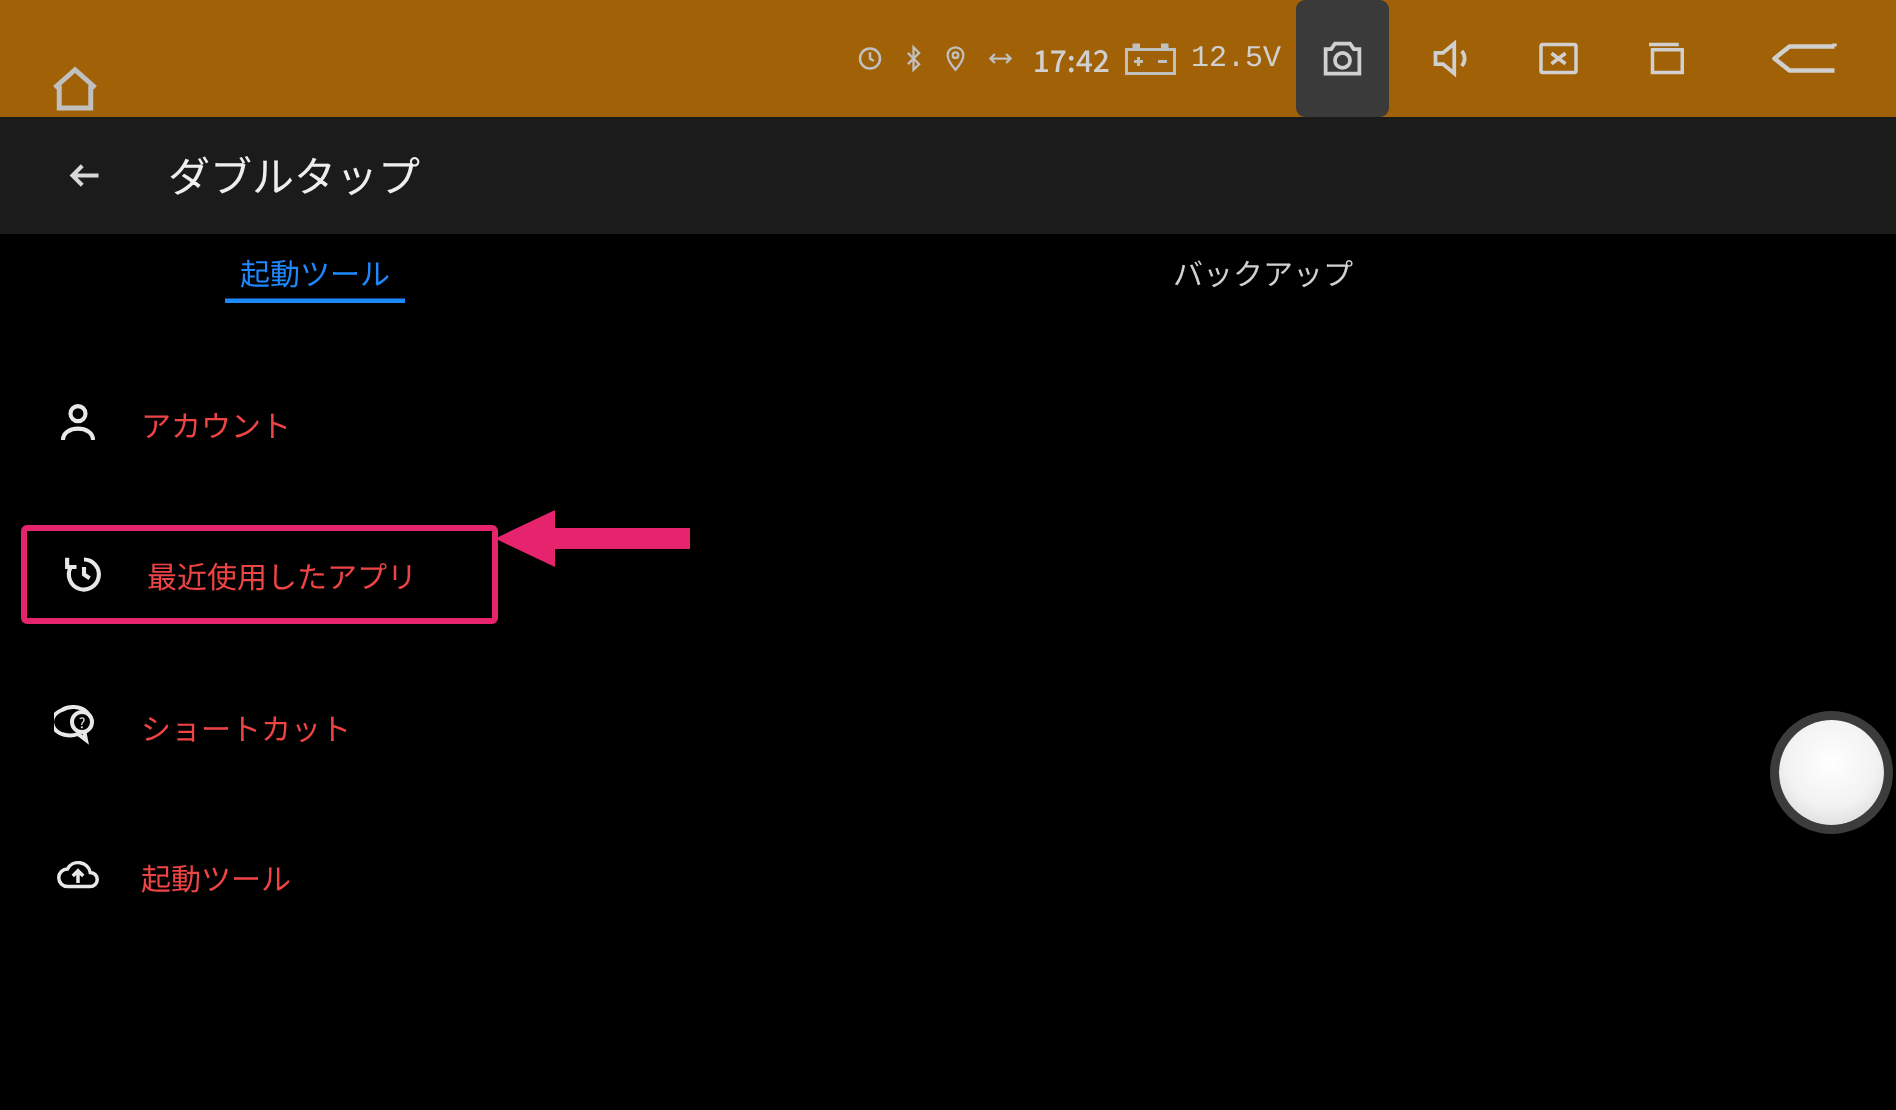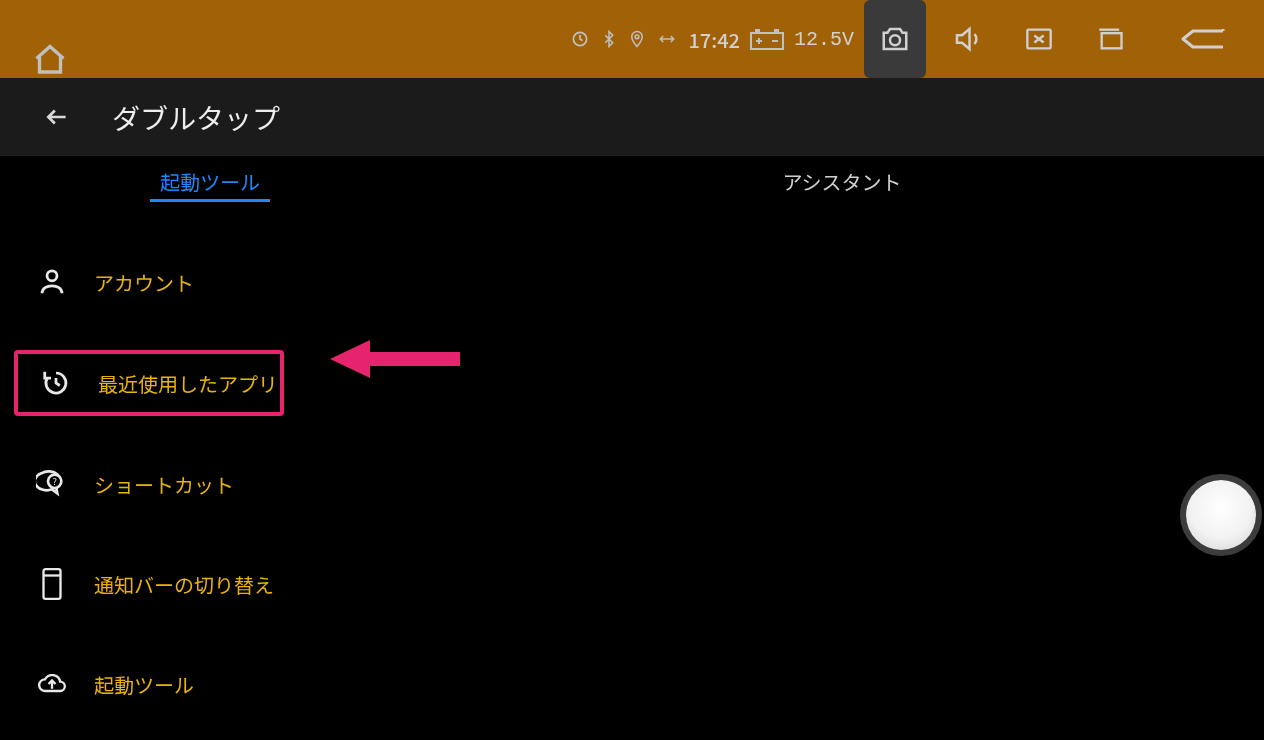--- a/index.html
+++ b/index.html
@@ -103,26 +103,26 @@
   .list-item {
     display: flex;
     align-items: center;
     gap: 22px;
     height: 100px;
     padding-left: 18px;
     cursor: pointer;
   }
   .list-item .label {
     font-size: 20px;
-    color: #eab308;
+    color: #ef4444;
   }
   .list-item.highlight {
     border: 4px solid #e6236d;
     border-radius: 4px;
-    width: 270px;
+    width: 318px;
     height: 66px;
     margin: 18px 0;
   }
   .icon-slot {
     width: 40px;
     height: 40px;
     display: flex;
     align-items: center;
     justify-content: center;
     color: #e8e8e8;
@@ -243,21 +243,21 @@
     </svg>
   </div>
   <div class="page-title">ダブルタップ</div>
 </div>
 
 <div class="tabs">
   <div class="tab active" style="max-width:420px">
     <span>起動ツール</span>
   </div>
   <div class="tab">
-    <span>アシスタント</span>
+    <span>バックアップ</span>
   </div>
 </div>
 <div class="tabspace"></div>
 
 <div class="list">
 
   <div class="list-item">
     <div class="icon-slot">
       <svg width="30" height="30" viewBox="0 0 24 24" fill="none" stroke="#e8e8e8" stroke-width="2.2">
         <circle cx="12" cy="7" r="4"></circle>
@@ -282,29 +282,20 @@
     <div class="icon-slot">
       <svg width="32" height="32" viewBox="0 0 24 24" fill="none" stroke="#e8e8e8" stroke-width="2">
         <path d="M4 4a8 6 0 1 0 8 12l4 3-1-5a8 6 0 0 0-11-10z" fill="none"></path>
         <circle cx="14" cy="10" r="5" fill="#000" stroke="#e8e8e8"></circle>
         <text x="14" y="13" font-size="7" text-anchor="middle" fill="#e8e8e8" stroke="none">?</text>
       </svg>
     </div>
     <span class="label">ショートカット</span>
   </div>
 
-  <div class="list-item">
-    <div class="icon-slot">
-      <svg width="26" height="34" viewBox="0 0 24 32" fill="none" stroke="#e8e8e8" stroke-width="2.2">
-        <rect x="4" y="2" width="16" height="28" rx="2"></rect>
-          <line x1="4" y1="8" x2="20" y2="8"></line>
-      </svg>
-    </div>
-    <span class="label">通知バーの切り替え</span>
-  </div>
 
   <div class="list-item">
     <div class="icon-slot">
       <svg width="34" height="28" viewBox="0 0 24 24" fill="none" stroke="#e8e8e8" stroke-width="2">
         <path d="M6 18a5 5 0 0 1 0-10 7 7 0 0 1 13 2 4 4 0 0 1 0 8H6z"></path>
         <path d="M12 16v-6M9 12l3-3 3 3"></path>
       </svg>
     </div>
     <span class="label">起動ツール</span>
   </div>

